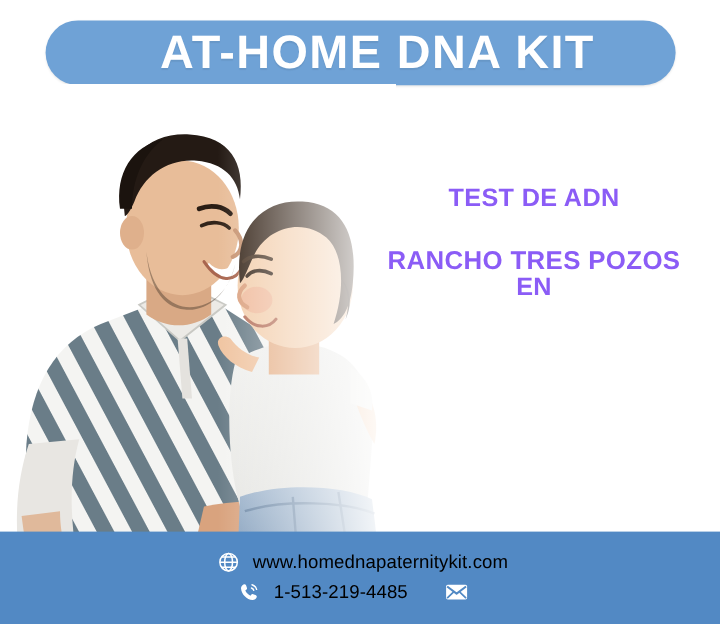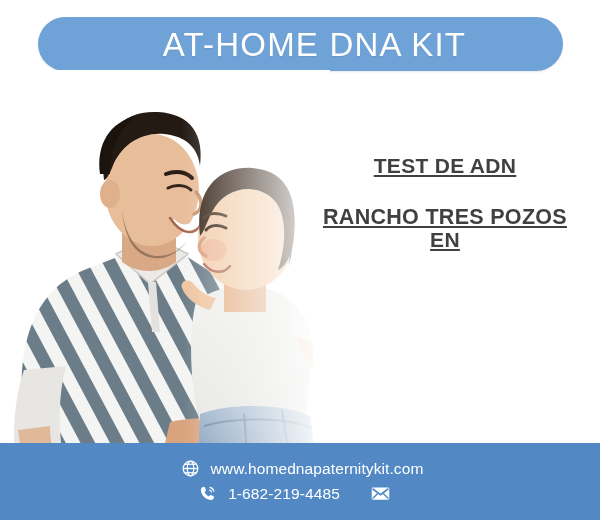--- a/index.html
+++ b/index.html
@@ -30,22 +30,22 @@
     height: 54px;
     background: #6fa2d6;
     border-radius: 27px;
     display: flex;
     align-items: center;
     justify-content: center;
     box-shadow: 0 1px 2px rgba(0,0,0,0.10);
   }
   .title-pill .title-text {
     color: #ffffff;
-    font-size: 33px;
-    font-weight: normal;
+    font-size: 39px;
+    font-weight: bold;
     letter-spacing: 1.2px;
     line-height: 1;
     white-space: nowrap;
     text-shadow: 0 1px 1px rgba(0,0,0,0.07);
     margin-left: 28px;
   }
 
   
   .photo-wrap {
     position: absolute;
@@ -61,27 +61,26 @@
 
   
   .headline-block {
     position: absolute;
     left: 300px;
     top: 155px;
     width: 290px;
     text-align: center;
   }
   .headline-line {
-    color: #404040;
+    color: #8b5cf6;
     font-size: 21px;
     font-weight: bold;
     letter-spacing: 0.3px;
     line-height: 1;
     white-space: nowrap;
-    text-decoration: underline;
   }
   .headline-line.l1 { margin-bottom: 31px; }
   .headline-line.l2 { margin-bottom: 31px; }
   .headline-line.l3 { font-size: 21.5px; }
 
   
   .footer {
     position: absolute;
     left: 0;
     bottom: 0;
@@ -96,21 +95,21 @@
   }
   .footer-row {
     display: flex;
     align-items: center;
     justify-content: center;
   }
   .footer-row.row1 { padding-left: 4px; }
   .contact-item {
     display: flex;
     align-items: center;
-    color: #ffffff;
+    color: #000000;
   }
   .contact-item + .contact-item { margin-left: 30px; }
   .contact-item .ico {
     display: inline-flex;
     align-items: center;
     justify-content: center;
     margin-right: 11px;
     flex: 0 0 auto;
   }
   .contact-item .txt {
@@ -248,21 +247,21 @@
 
     <div class="footer-row row2">
       <div class="contact-item">
         <span class="ico">
           <svg width="19" height="19" viewBox="0 0 24 24" fill="none" stroke="#ffffff" stroke-width="1.7" stroke-linecap="round">
             <path d="M7.4 3.6 C5.6 3.6 3.4 5.6 3.6 8 C4.2 14.4 9.6 19.6 15.8 20.2 C18.2 20.4 20.2 18.4 20.2 16.6 C20.2 15.8 19.6 15.2 18.8 14.9 L16.4 14.1 C15.6 13.8 14.8 14.1 14.3 14.8 L13.6 15.8 C11.2 14.6 9.2 12.6 8.1 10.2 L9.1 9.5 C9.8 9 10.1 8.2 9.8 7.4 L9 5 C8.7 4.2 8.1 3.6 7.4 3.6 Z" fill="#ffffff" stroke="none"></path>
             <path d="M15.2 4.2 C17.6 4.8 19.4 6.6 20 9" stroke-width="1.5"></path>
             <path d="M14.6 7.6 C15.8 8 16.6 8.8 17 10" stroke-width="1.5"></path>
           </svg>
         </span>
-        <span class="txt">1-682-219-4485</span>
+        <span class="txt">1-513-219-4485</span>
       </div>
 
       <div class="contact-item">
         <span class="ico">
           <svg width="21" height="21" viewBox="0 0 24 24">
             <rect x="2" y="5" width="20" height="14" rx="1.6" fill="#ffffff"></rect>
             <path d="M3 6.6 L12 13.4 L21 6.6" fill="none" stroke="#5289c4" stroke-width="1.9" stroke-linejoin="round"></path>
             <path d="M3 17.6 L9.2 11.6 M21 17.6 L14.8 11.6" fill="none" stroke="#5289c4" stroke-width="1.6"></path>
           </svg>
         </span>

